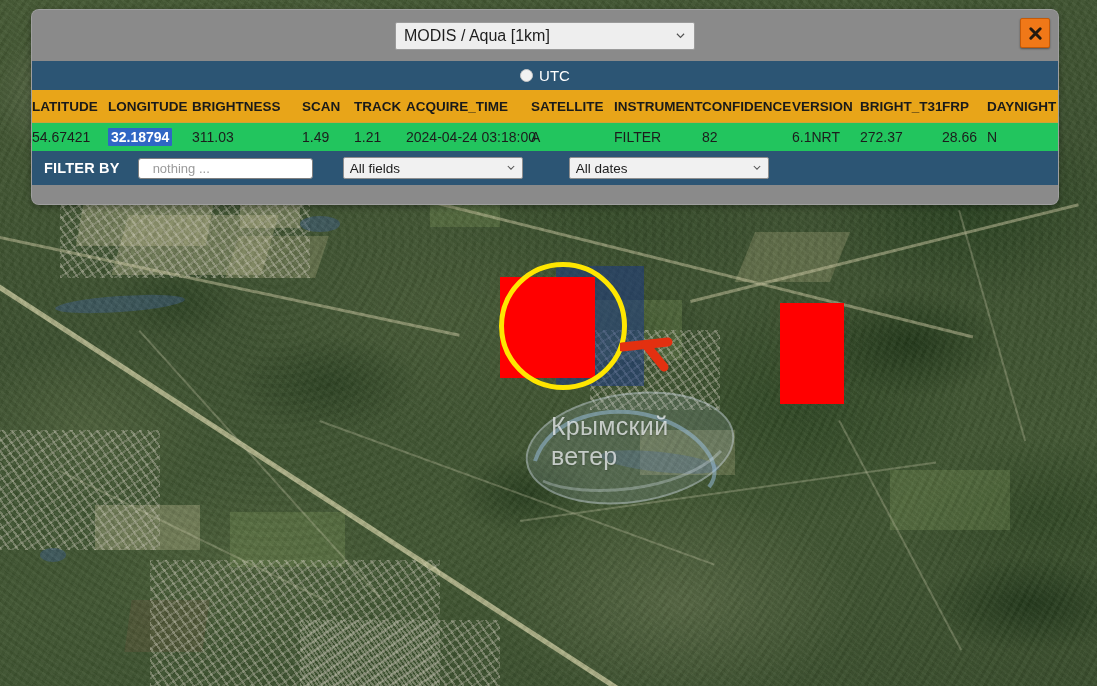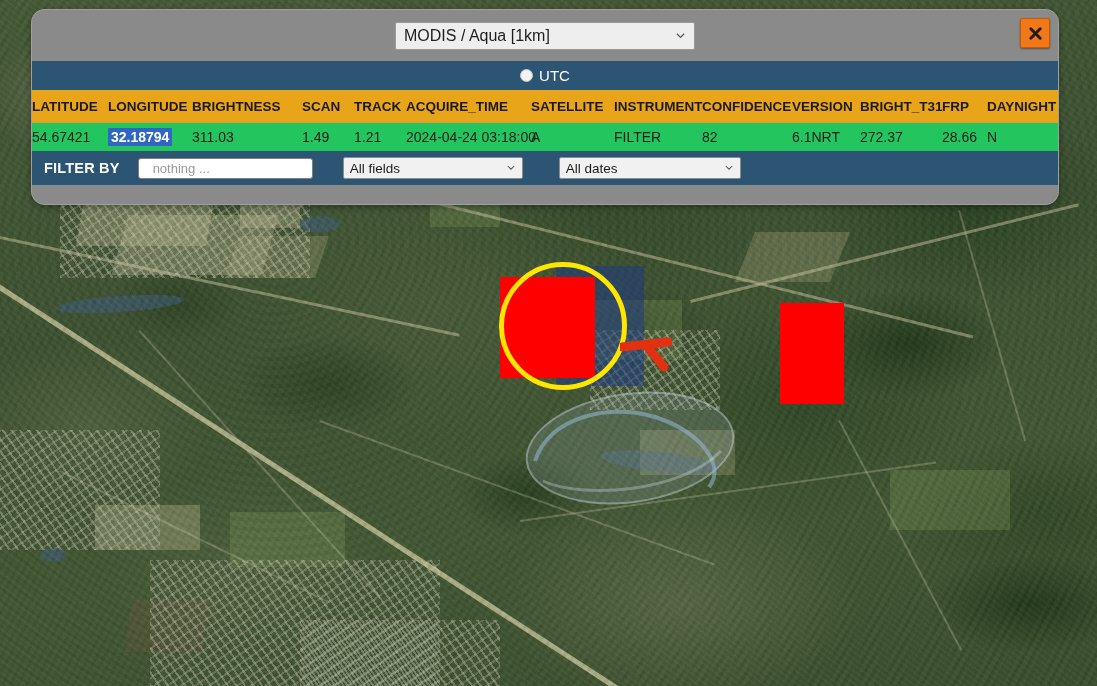--- a/index.html
+++ b/index.html
@@ -137,21 +137,21 @@
     line-height: 30px;
     letter-spacing: .3px;
     text-shadow: 0 1px 2px rgba(0,0,0,.25);
   }
 
   
   #firms-panel {
     position: absolute;
     left: 31px; top: 9px;
     width: 1026px;
-    border-radius: 14px;
+    border-radius: 8px;
     background: #8a8a8a;
     box-shadow: 0 2px 6px rgba(0,0,0,.35);
     overflow: hidden;
     border: 1px solid rgba(255,255,255,.18);
   }
 
   
   #panel-header {
     height: 51px;
     background: #8a8a8a;
@@ -278,21 +278,21 @@
     border: 1px solid #8e8e8e;
     border-radius: 2px;
     font-size: 13.5px;
     color: #1c1c1c;
     padding: 0 6px;
     display: flex; align-items: center;
     position: relative;
     box-sizing: border-box;
   }
   #field-filter { width: 180px; margin-left: 12px; }
-  #date-filter  { width: 182px; margin-left: 18px; }
+  #date-filter  { width: 200px; margin-left: 28px; }
   .mini-select .caret {
     position: absolute; right: 7px; top: 50%;
     transform: translateY(-55%);
     width: 8px; height: 8px;
   }
   #panel-footer { height: 19px; background: #8a8a8a; }
 </style>
 </head>
 <body>
 
@@ -338,20 +338,24 @@
     <div class="road faint" style="left:960px; top:210px; width:240px; height:2px; transform:rotate(74deg);"></div>
 
     <div class="mlayer tex"></div>
 
     <div id="watermark">
       <div id="wm-ellipse"></div>
       <svg id="wm-swoosh" viewBox="0 0 198 95">
         <path d="M4,58 C18,14 78,0 124,14 C168,28 196,62 178,84" fill="none" stroke="rgba(150,185,215,.55)" stroke-width="4"></path>
         <path d="M12,78 C50,96 150,90 190,48" fill="none" stroke="rgba(225,235,245,.30)" stroke-width="3"></path>
       </svg>
+      <div id="wm-text">
+        <div>Крымский</div>
+        <div>ветер</div>
+      </div>
     </div>
 
     <div id="fire-blue-overlay"></div>
     <div class="fire-rect" id="fire-primary"></div>
     <div id="selection-circle"></div>
     <svg id="pointer-arrow" viewBox="0 0 72 50">
       <path d="M2,22 L48,17" stroke="#e33010" stroke-width="9" stroke-linecap="round" fill="none"></path>
       <path d="M26,20 L44,42" stroke="#e33010" stroke-width="9" stroke-linecap="round" fill="none"></path>
     </svg>
     <div class="fire-rect" id="fire-secondary"></div>

